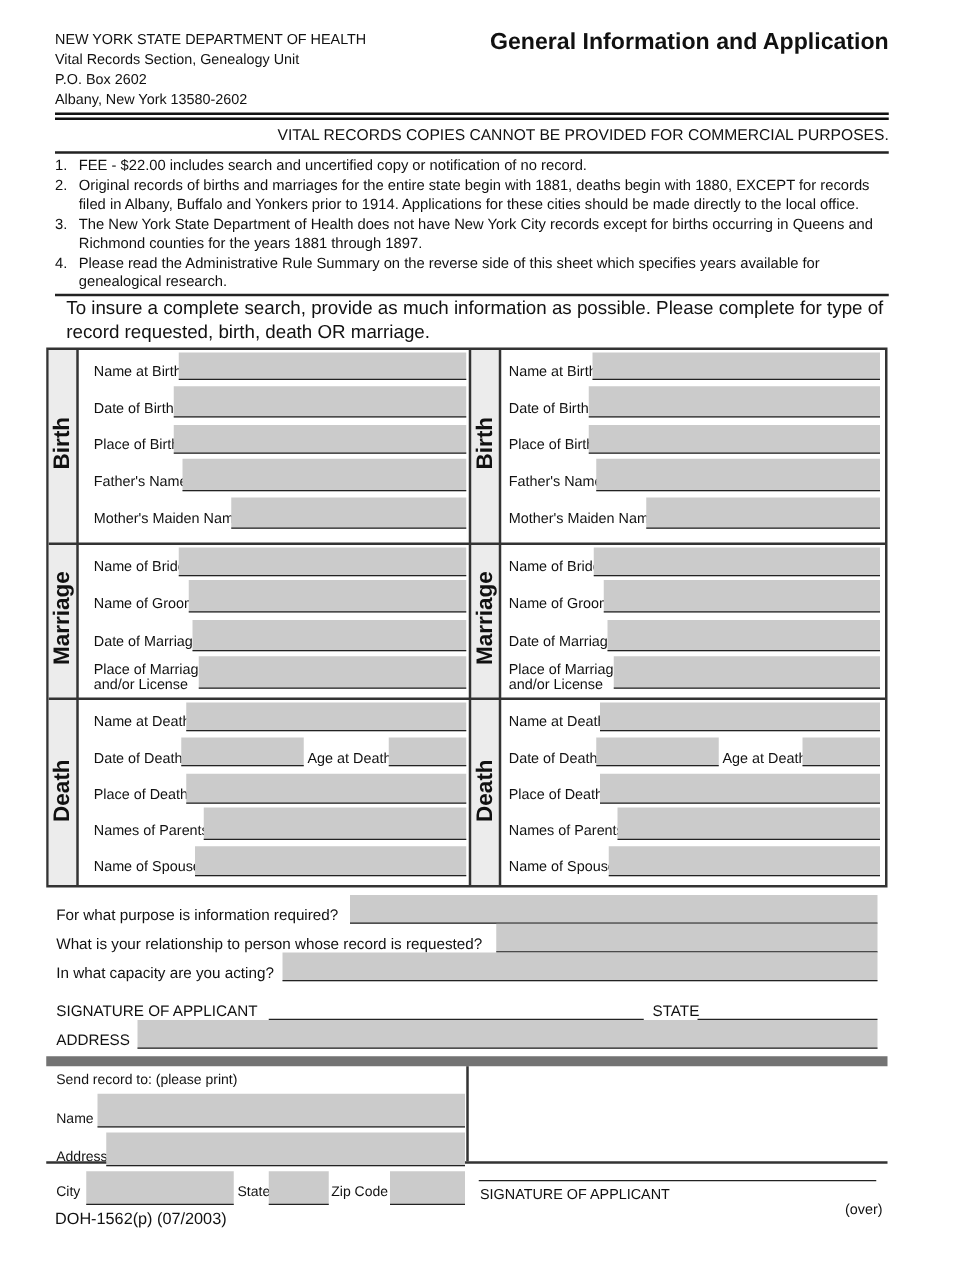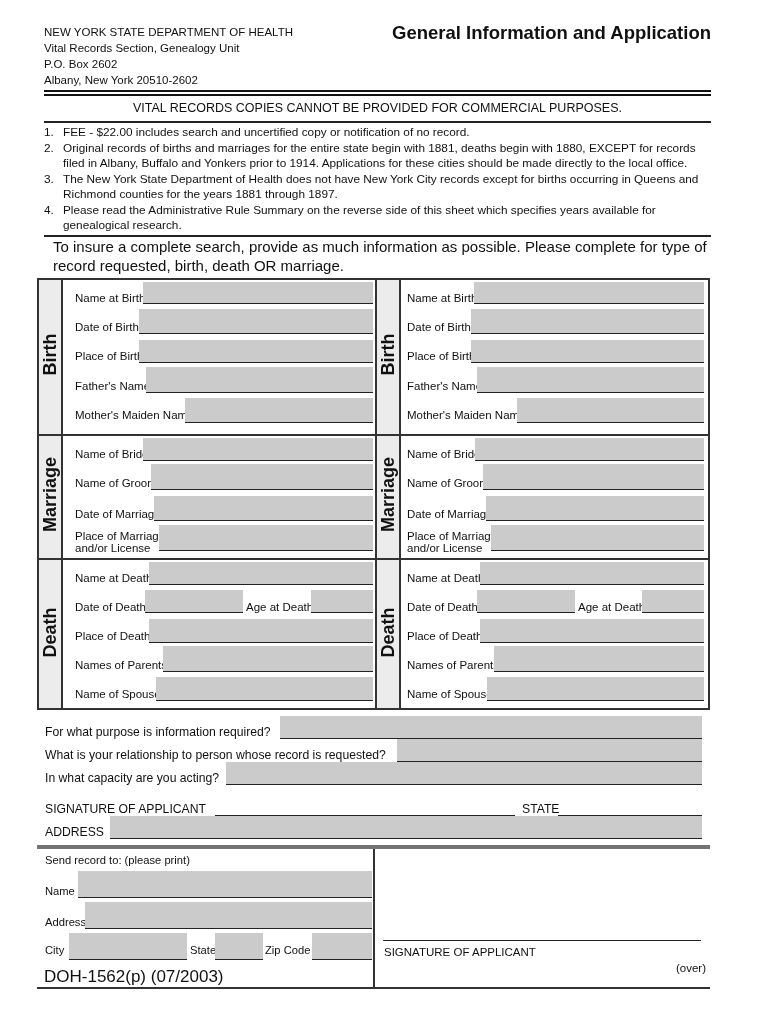--- a/index.html
+++ b/index.html
@@ -1,47 +1,47 @@
 <!DOCTYPE html>
 <html><head>
 <meta charset="utf-8">
 <style>
   html, body { margin: 0; padding: 0; background: #ffffff; }
   body { width: 770px; height: 1024px; position: relative; font-family: "Liberation Sans", sans-serif; color: #111; overflow: hidden; }
   .abs { position: absolute; }
   .hdr-left { left: 44px; top: 24px; font-size: 11.5px; line-height: 16px; }
   .hdr-title { right: 59px; top: 20px; text-align: right; font-weight: bold; font-size: 18.5px; line-height: 25px; }
   .dbl-rule { left: 44px; width: 667px; top: 90px; height: 6px; border-top: 2px solid #111; border-bottom: 2px solid #111; box-sizing: border-box; }
-  .commercial { left: 44px; width: 667px; top: 101px; text-align: center; font-size: 12.5px; }
+  .commercial { left: 44px; width: 667px; top: 101px; text-align: right; font-size: 12.5px; }
   .rule { left: 44px; width: 667px; height: 0; border-top: 2px solid #222; }
   .notes { left: 44px; width: 667px; top: 125px; font-size: 11.8px; line-height: 15.5px; margin: 0; padding: 0; list-style: none; }
   .notes li { position: relative; padding-left: 19px; }
   .notes li .num { position: absolute; left: 0; top: 0; }
   .insure { left: 53px; top: 237px; width: 660px; font-size: 15px; line-height: 19px; }
   .grid { left: 37px; top: 278px; width: 673px; height: 432px; border: 2px solid #333; box-sizing: border-box; }
   .col-sep { position: absolute; top: 0; bottom: 0; width: 0; border-left: 2px solid #333; }
   .row-sep { position: absolute; left: 0; right: 0; height: 0; border-top: 2px solid #333; }
   .side { position: absolute; width: 22px; background: #ececec; }
   .side-label { position: absolute; font-weight: bold; font-size: 18px; transform: rotate(-90deg); transform-origin: center; white-space: nowrap; text-align: center; }
   .lbl { position: absolute; font-size: 11.5px; white-space: nowrap; }
   .lbl2 { position: absolute; font-size: 11.5px; line-height: 12px; white-space: nowrap; }
   .fld { position: absolute; background: #cbcbcb; border-bottom: 1px solid #222; box-sizing: border-box; }
   .uline { position: absolute; border-bottom: 1px solid #222; }
   .q { position: absolute; font-size: 12.2px; white-space: nowrap; }
-  .bottom-box { left: 37px; top: 845px; width: 673px; height: 144px; border-top: 4px solid #737373; border-bottom: 2px solid #333; box-sizing: border-box; }
+  .bottom-box { left: 37px; top: 845px; width: 673px; height: 86px; border-top: 8px solid #737373; border-bottom: 2px solid #333; box-sizing: border-box; }
   .stmt { position: absolute; font-size: 11.2px; line-height: 15px; }
 </style>
 </head>
 <body>
 
 <div class="abs hdr-left">
   <div>NEW YORK STATE DEPARTMENT OF HEALTH</div>
   <div>Vital Records Section, Genealogy Unit</div>
   <div>P.O. Box 2602</div>
-  <div>Albany, New York  20510-2602</div>
+  <div>Albany, New York  13580-2602</div>
 </div>
 <div class="abs hdr-title">
   <div>General Information and Application</div>
 </div>
 <div class="abs dbl-rule"></div>
 <div class="abs commercial">VITAL RECORDS COPIES CANNOT BE PROVIDED FOR COMMERCIAL PURPOSES.</div>
 <div class="abs rule" style="top:121px;"></div>
 
 <ol class="abs notes">
   <li><span class="num">1.</span><span>FEE - $22.00 includes search and uncertified copy or notification of no record.</span></li>
@@ -170,14 +170,14 @@
   <div class="fld" style="left:32px; top:84px; width:118px; height:27px;"></div>
   <div class="lbl" style="left:153px; top:95px; font-size:11.2px;">State</div>
   <div class="fld" style="left:178px; top:84px; width:48px; height:27px;"></div>
   <div class="lbl" style="left:228px; top:95px; font-size:11.2px;">Zip Code</div>
   <div class="fld" style="left:275px; top:84px; width:60px; height:27px;"></div>
 
   <div class="uline" style="left:346px; top:91px; width:318px;"></div>
   <div class="lbl" style="left:347px; top:97px; font-size:11.5px;">SIGNATURE OF APPLICANT</div>
 </div>
 
-<div class="abs" style="left:44px; top:967px; font-size:17px;">DOH-1562(p) (07/2003)</div>
+<div class="abs" style="left:44px; top:967px; font-size:13px;">DOH-1562(p) (07/2003)</div>
 <div class="abs" style="left:676px; top:962px; font-size:11.5px;">(over)</div>
 
 </body></html>

